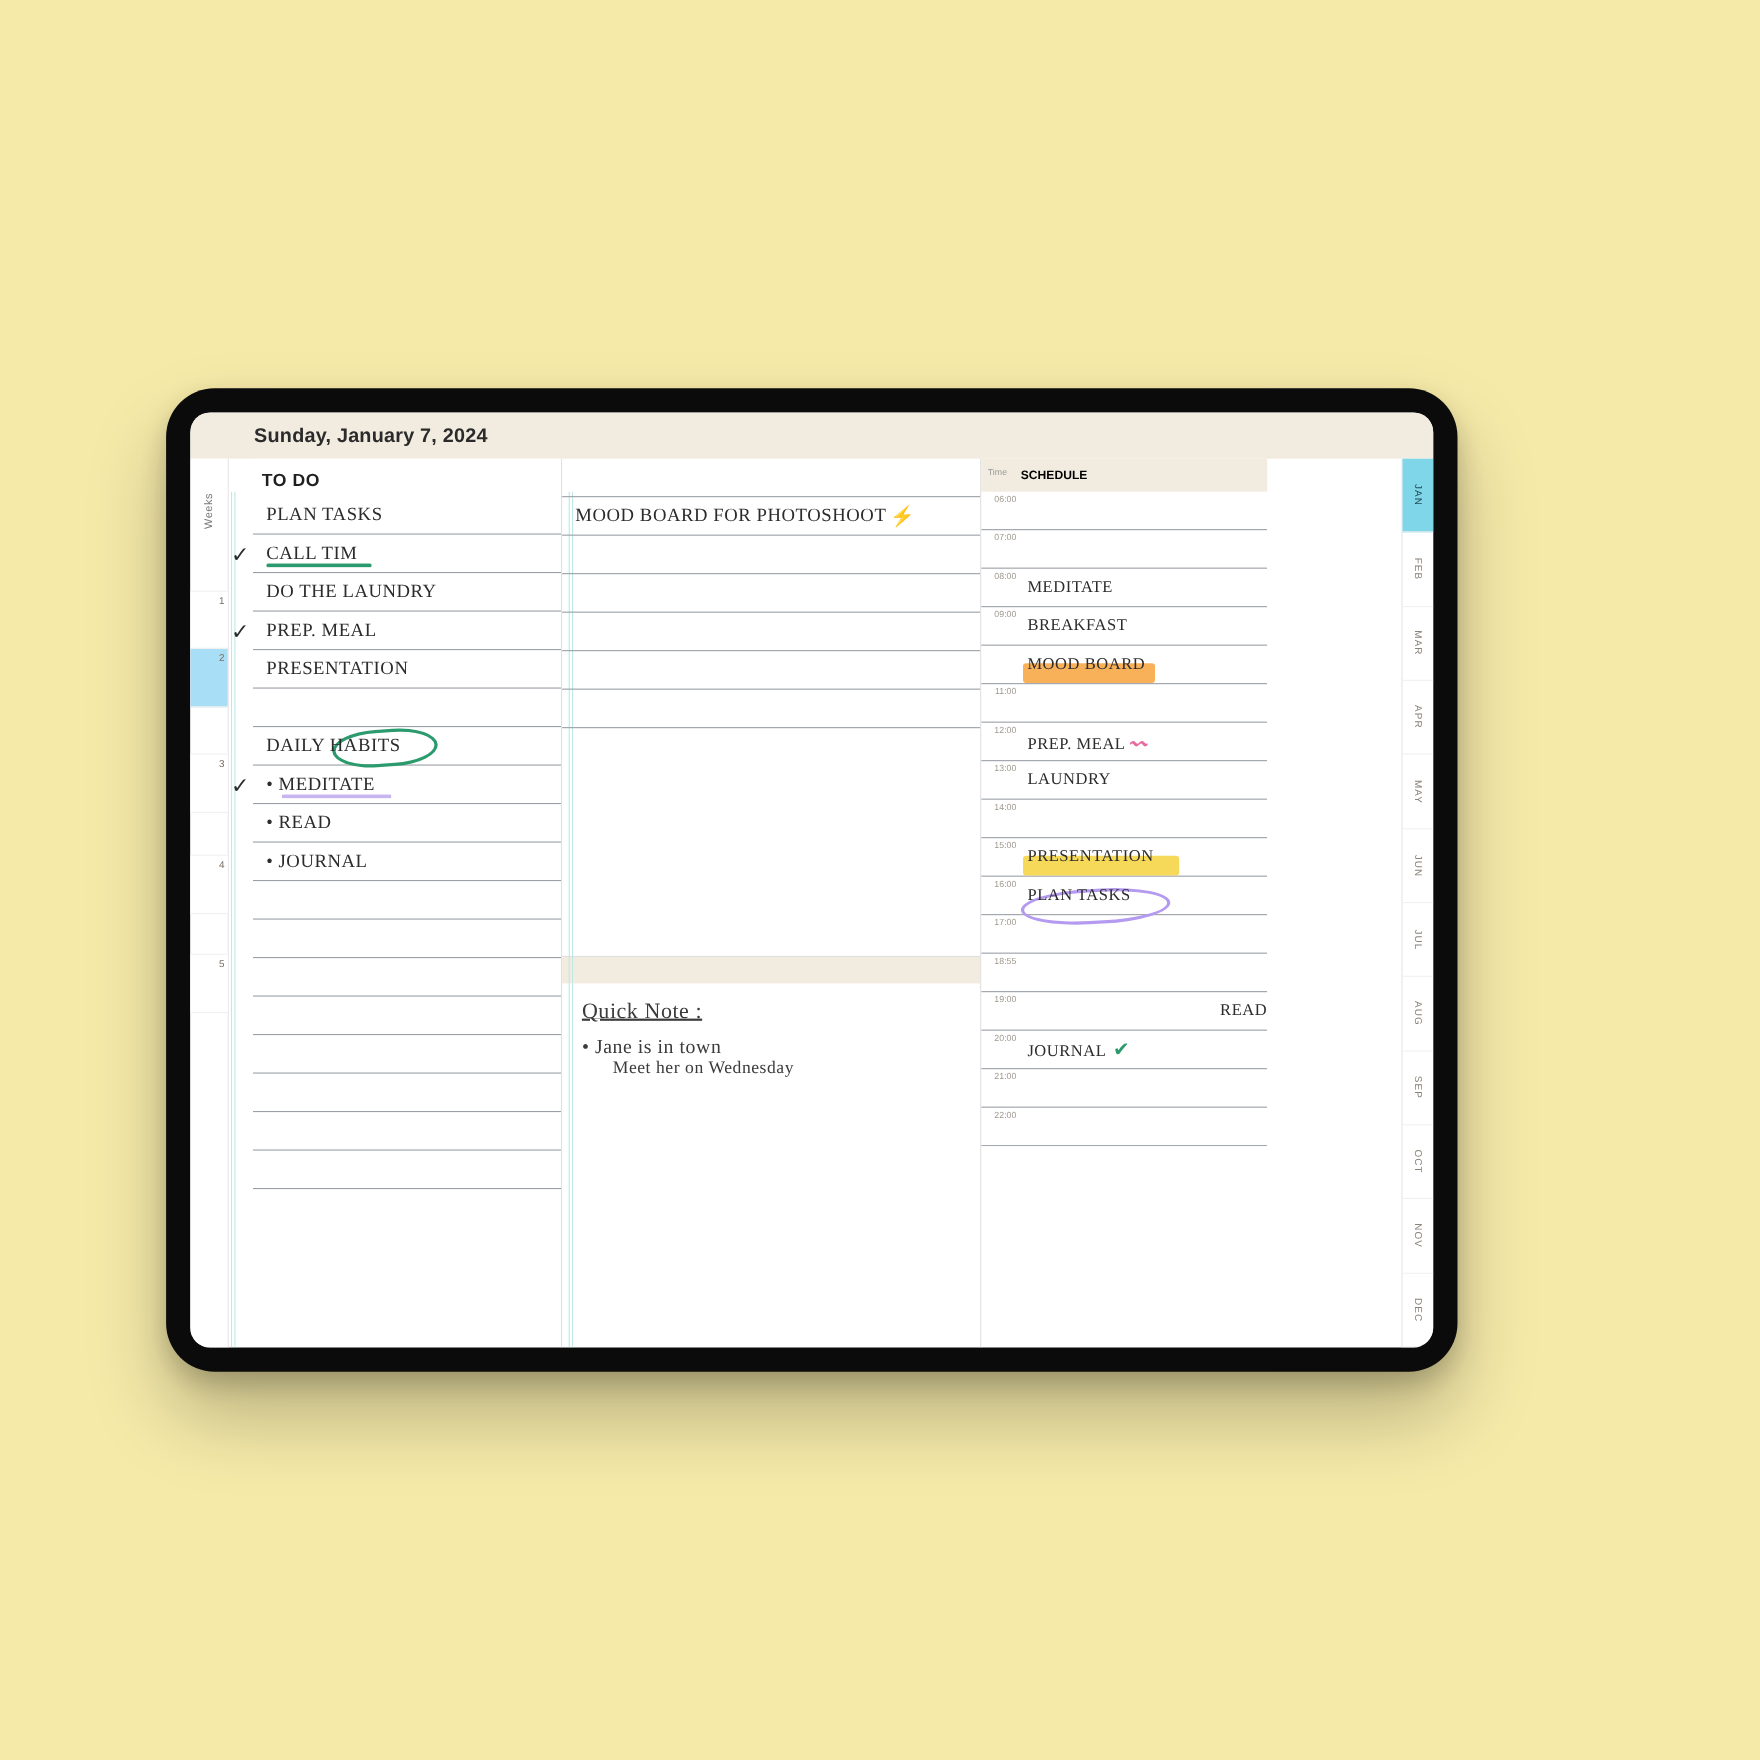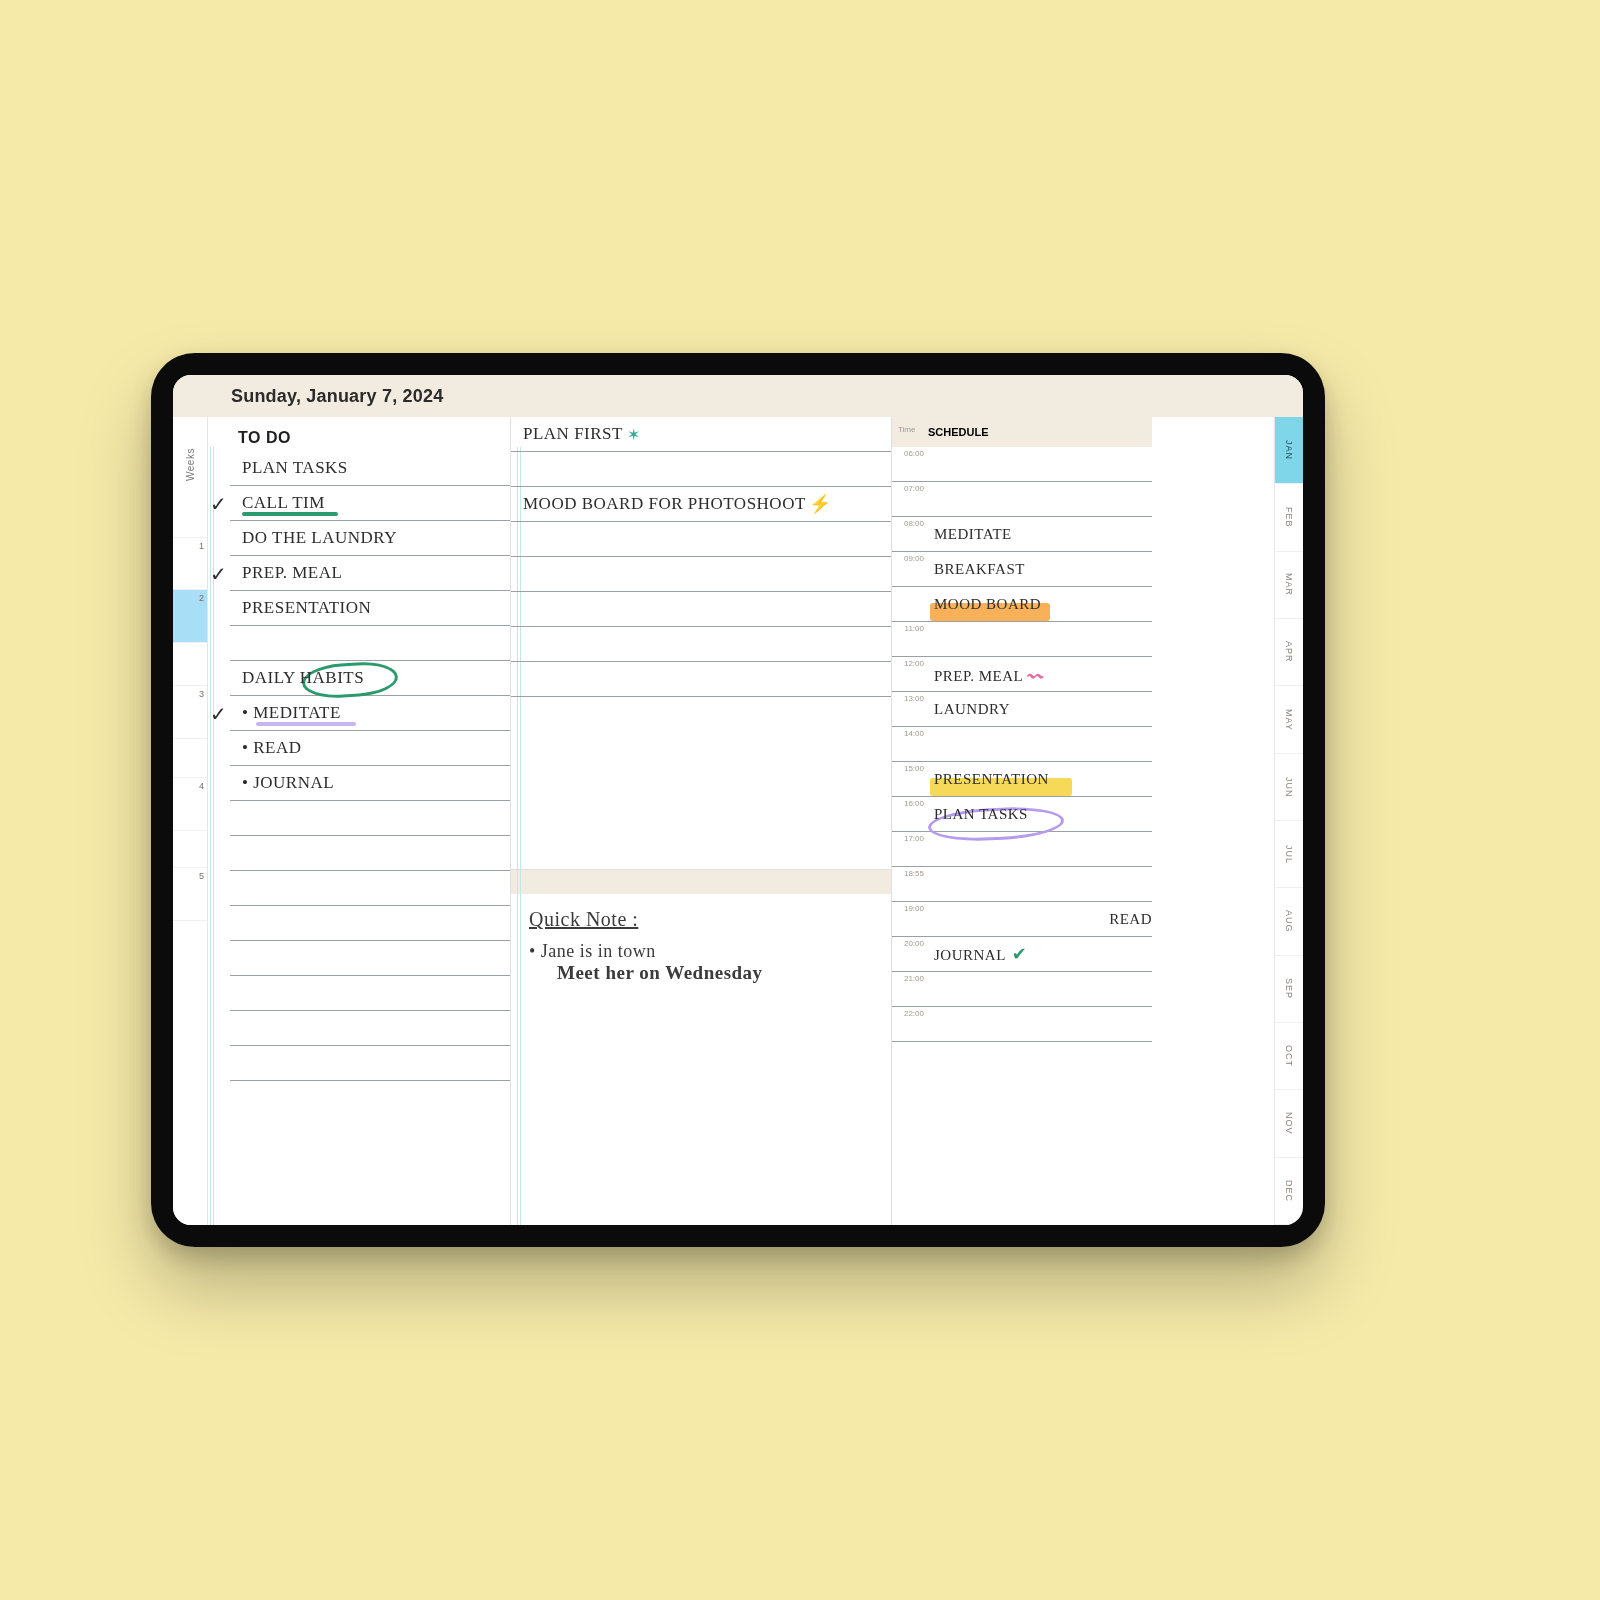--- a/index.html
+++ b/index.html
@@ -154,43 +154,39 @@
                 <div class="line"></div>
                 <div class="line"></div>
               </div>
           </div>
 
           <div class="col col-prio" style="display:flex;flex-direction:column;">
             <div class="margin-rule"></div>
             <div class="margin-rule2"></div>
             <div class="prio-block">
               <div class="ruled" id="prio-lines">
-                  <div class="line">
-                    <span class="hw ztxt">PLAN FIRST</span>
-                    <span class="star-teal">✶</span>
-                  </div>
                   <div class="line"></div>
                   <div class="line">
                     <span class="hw ztxt">MOOD BOARD FOR PHOTOSHOOT</span>
                     <span class="bolt-teal">⚡</span>
                   </div>
                   <div class="line"></div>
                   <div class="line"></div>
                   <div class="line"></div>
                   <div class="line"></div>
                   <div class="line"></div>
                 </div>
             </div>
             <div class="notes-block">
               <div class="notes-head"></div>
               <div class="notes-body">
                 <div class="hw script" style="text-decoration:underline;">Quick  Note :</div>
                 <div style="height:10px"></div>
                 <div class="hw script" style="font-size:18px;">• Jane is in town</div>
-                <div class="hw script" style="font-size:19px;padding-left:28px;font-weight:bold;">   Meet her on Wednesday</div>
+                <div class="hw script" style="font-size:16px;padding-left:28px;">   Meet her on Wednesday</div>
               </div>
             </div>
           </div>
 
           <div class="col col-sched" style="border-right:none;">
             <div style="display:flex;">
               <div class="time-label">Time</div>
               <div class="sched-head-bar" style="flex:1">SCHEDULE</div>
             </div>
             <div class="sched-rows" id="sched-rows">

